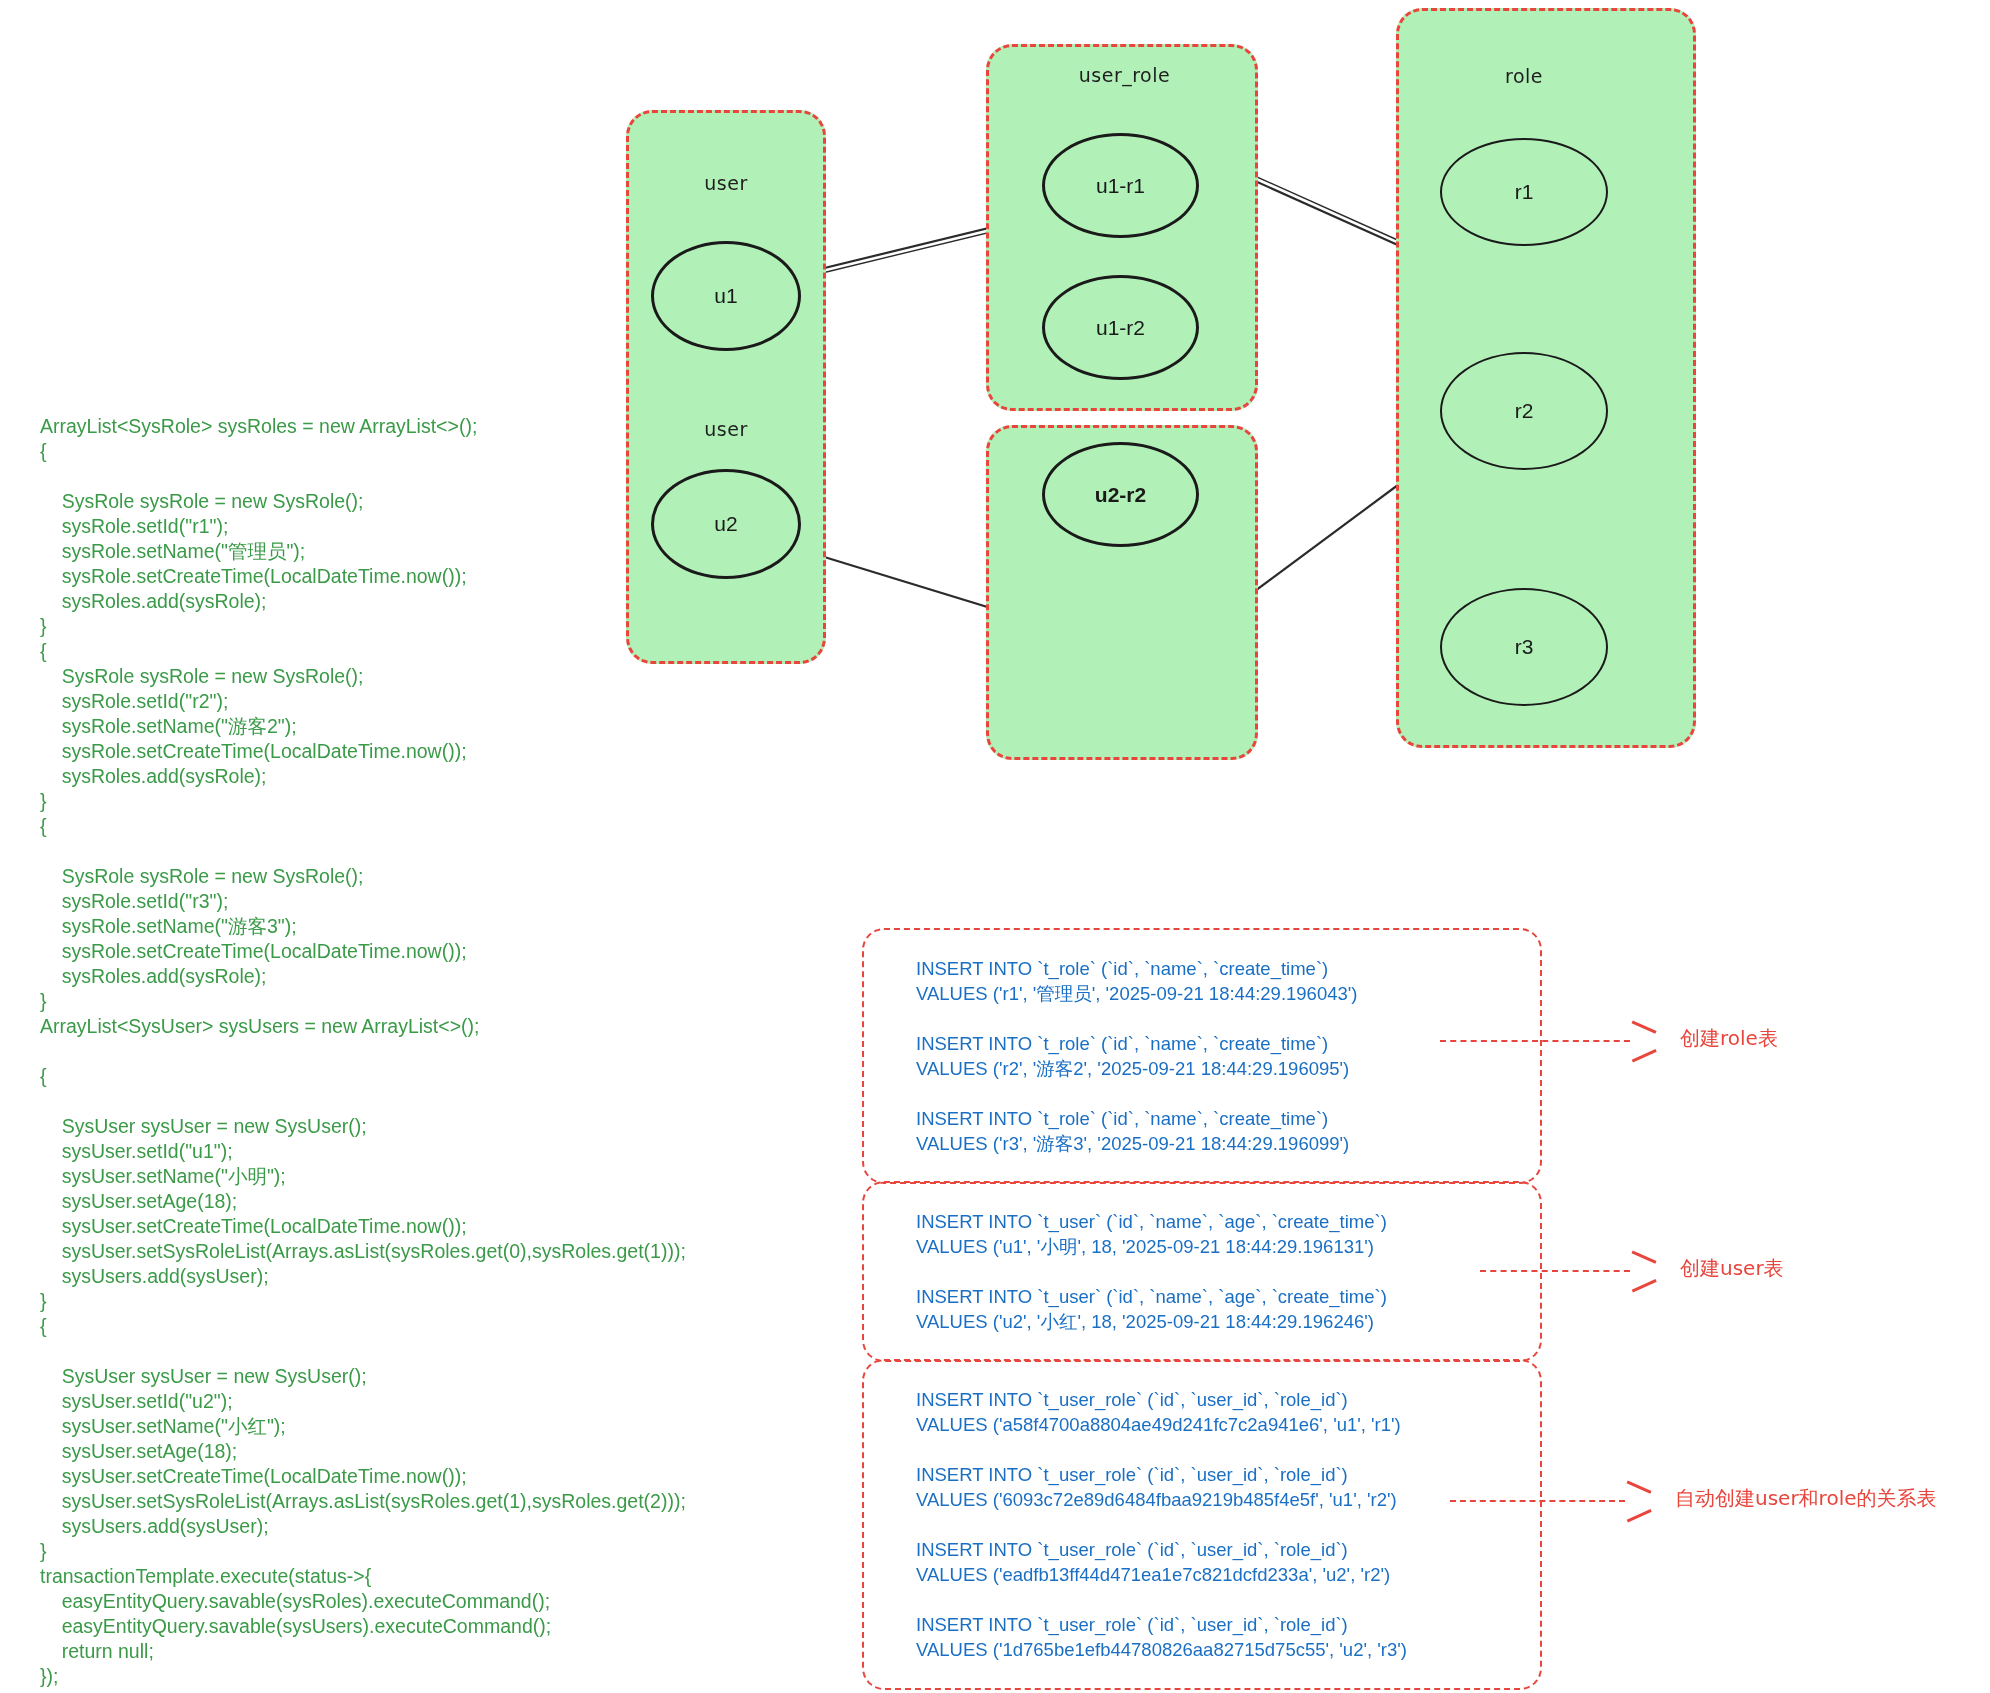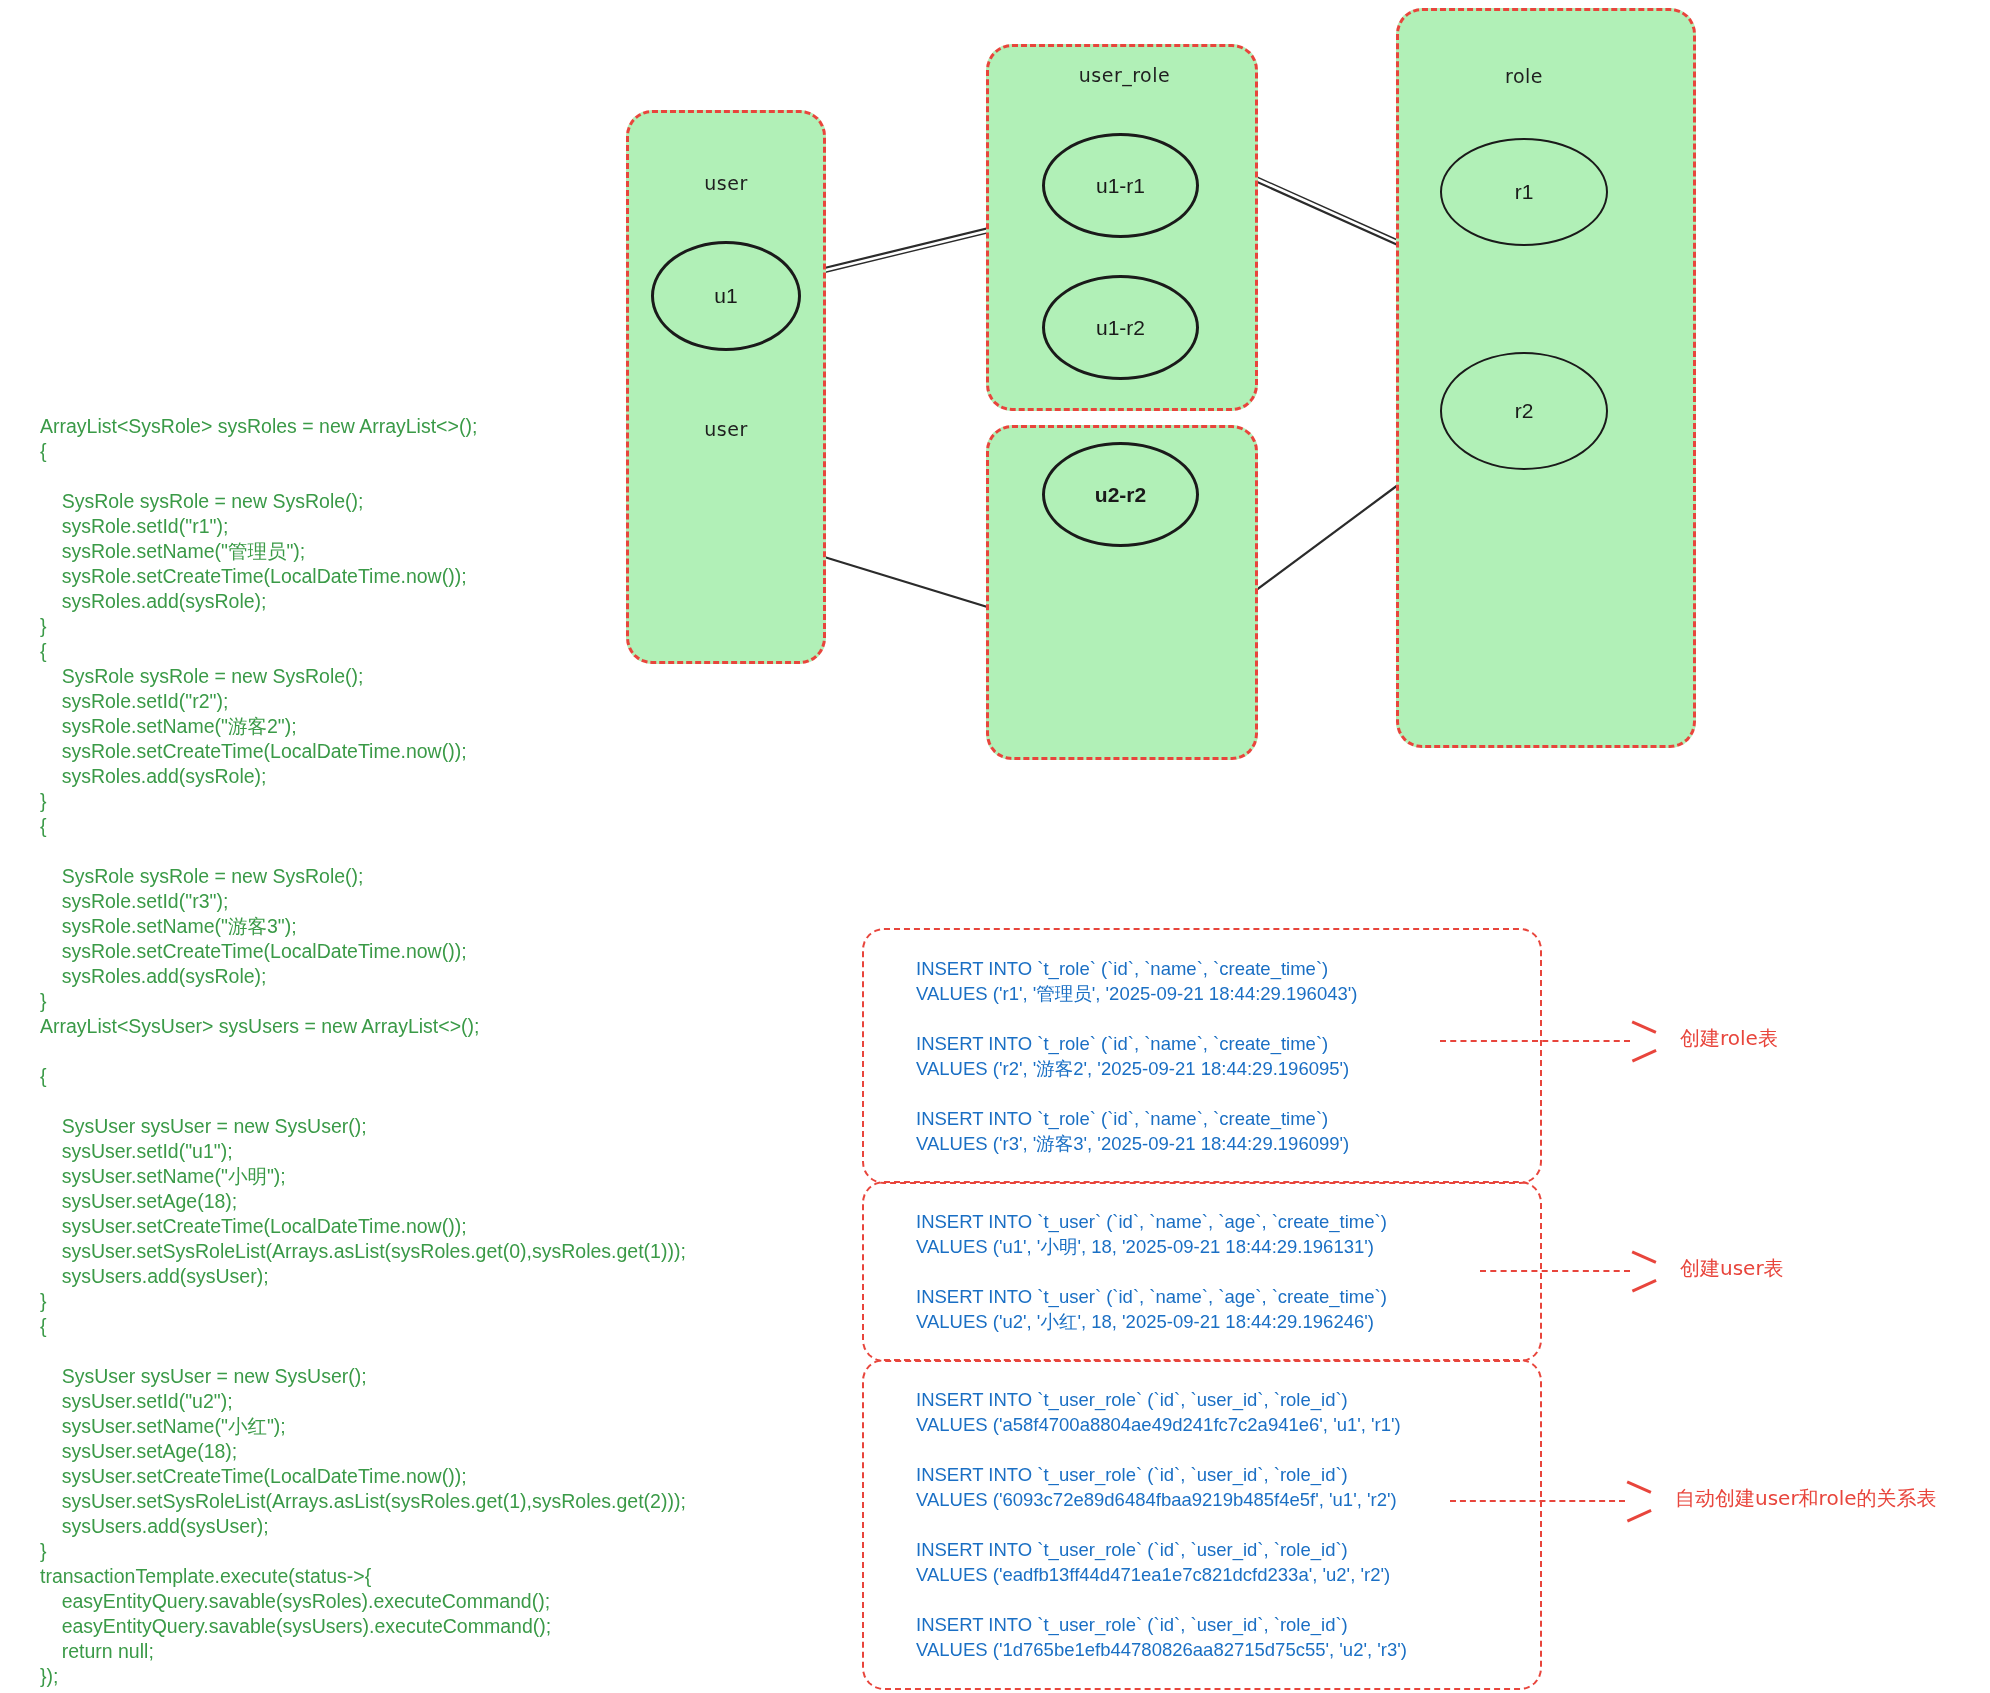--- a/index.html
+++ b/index.html
@@ -140,20 +140,23 @@
 
     <line x1="1240" y1="602" x2="1402" y2="482" stroke="#2b2b2b" stroke-width="2.2"></line>
   </svg>
 
   <div class="group-box" style="left:626px; top:110px; width:200px; height:554px;"></div>
   <div class="group-label" style="left:626px; top:172px; width:200px;">user</div>
   <div class="node-circle" style="left:651px; top:241px; width:150px; height:110px;">
     <span>u1</span>
   </div>
   <div class="group-label" style="left:626px; top:418px; width:200px;">user</div>
+  <div class="node-circle" style="left:651px; top:469px; width:150px; height:110px;">
+    <span>u2</span>
+  </div>
 
   <div class="group-box" style="left:986px; top:44px; width:272px; height:367px;"></div>
   <div class="group-label" style="left:986px; top:64px; width:277px;">user_role</div>
   <div class="node-circle" style="left:1042px; top:133px; width:157px; height:105px;">
     <span>u1-r1</span>
   </div>
   <div class="node-circle" style="left:1042px; top:275px; width:157px; height:105px;">
     <span>u1-r2</span>
   </div>
 
@@ -162,20 +165,23 @@
     <span>u2-r2</span>
   </div>
 
   <div class="group-box" style="left:1396px; top:8px; width:300px; height:740px;"></div>
   <div class="group-label" style="left:1396px; top:65px; width:256px;">role</div>
   <div class="node-circle thin" style="left:1440px; top:138px; width:168px; height:108px;">
     <span>r1</span>
   </div>
   <div class="node-circle thin" style="left:1440px; top:352px; width:168px; height:118px;">
     <span>r2</span>
+  </div>
+  <div class="node-circle thin" style="left:1440px; top:588px; width:168px; height:118px;">
+    <span>r3</span>
   </div>
 </div>
 
 <div id="code-block"><div class="line">ArrayList&lt;SysRole&gt; sysRoles = new ArrayList&lt;&gt;();</div><div class="line">{</div><div class="line blank">&nbsp;</div><div class="line">    SysRole sysRole = new SysRole();</div><div class="line">    sysRole.setId("r1");</div><div class="line">    sysRole.setName("管理员");</div><div class="line">    sysRole.setCreateTime(LocalDateTime.now());</div><div class="line">    sysRoles.add(sysRole);</div><div class="line">}</div><div class="line">{</div><div class="line">    SysRole sysRole = new SysRole();</div><div class="line">    sysRole.setId("r2");</div><div class="line">    sysRole.setName("游客2");</div><div class="line">    sysRole.setCreateTime(LocalDateTime.now());</div><div class="line">    sysRoles.add(sysRole);</div><div class="line">}</div><div class="line">{</div><div class="line blank">&nbsp;</div><div class="line">    SysRole sysRole = new SysRole();</div><div class="line">    sysRole.setId("r3");</div><div class="line">    sysRole.setName("游客3");</div><div class="line">    sysRole.setCreateTime(LocalDateTime.now());</div><div class="line">    sysRoles.add(sysRole);</div><div class="line">}</div><div class="line">ArrayList&lt;SysUser&gt; sysUsers = new ArrayList&lt;&gt;();</div><div class="line blank">&nbsp;</div><div class="line">{</div><div class="line blank">&nbsp;</div><div class="line">    SysUser sysUser = new SysUser();</div><div class="line">    sysUser.setId("u1");</div><div class="line">    sysUser.setName("小明");</div><div class="line">    sysUser.setAge(18);</div><div class="line">    sysUser.setCreateTime(LocalDateTime.now());</div><div class="line">    sysUser.setSysRoleList(Arrays.asList(sysRoles.get(0),sysRoles.get(1)));</div><div class="line">    sysUsers.add(sysUser);</div><div class="line">}</div><div class="line">{</div><div class="line blank">&nbsp;</div><div class="line">    SysUser sysUser = new SysUser();</div><div class="line">    sysUser.setId("u2");</div><div class="line">    sysUser.setName("小红");</div><div class="line">    sysUser.setAge(18);</div><div class="line">    sysUser.setCreateTime(LocalDateTime.now());</div><div class="line">    sysUser.setSysRoleList(Arrays.asList(sysRoles.get(1),sysRoles.get(2)));</div><div class="line">    sysUsers.add(sysUser);</div><div class="line">}</div><div class="line">transactionTemplate.execute(status-&gt;{</div><div class="line">    easyEntityQuery.savable(sysRoles).executeCommand();</div><div class="line">    easyEntityQuery.savable(sysUsers).executeCommand();</div><div class="line">    return null;</div><div class="line">});</div></div>
 
 <div id="sql-panel">
     <div class="sql-group"><div class="sql-stmt">INSERT INTO `t_role` (`id`, `name`, `create_time`)
 VALUES ('r1', '管理员', '2025-09-21 18:44:29.196043')</div><div class="sql-stmt">INSERT INTO `t_role` (`id`, `name`, `create_time`)
 VALUES ('r2', '游客2', '2025-09-21 18:44:29.196095')</div><div class="sql-stmt">INSERT INTO `t_role` (`id`, `name`, `create_time`)
 VALUES ('r3', '游客3', '2025-09-21 18:44:29.196099')</div></div>

